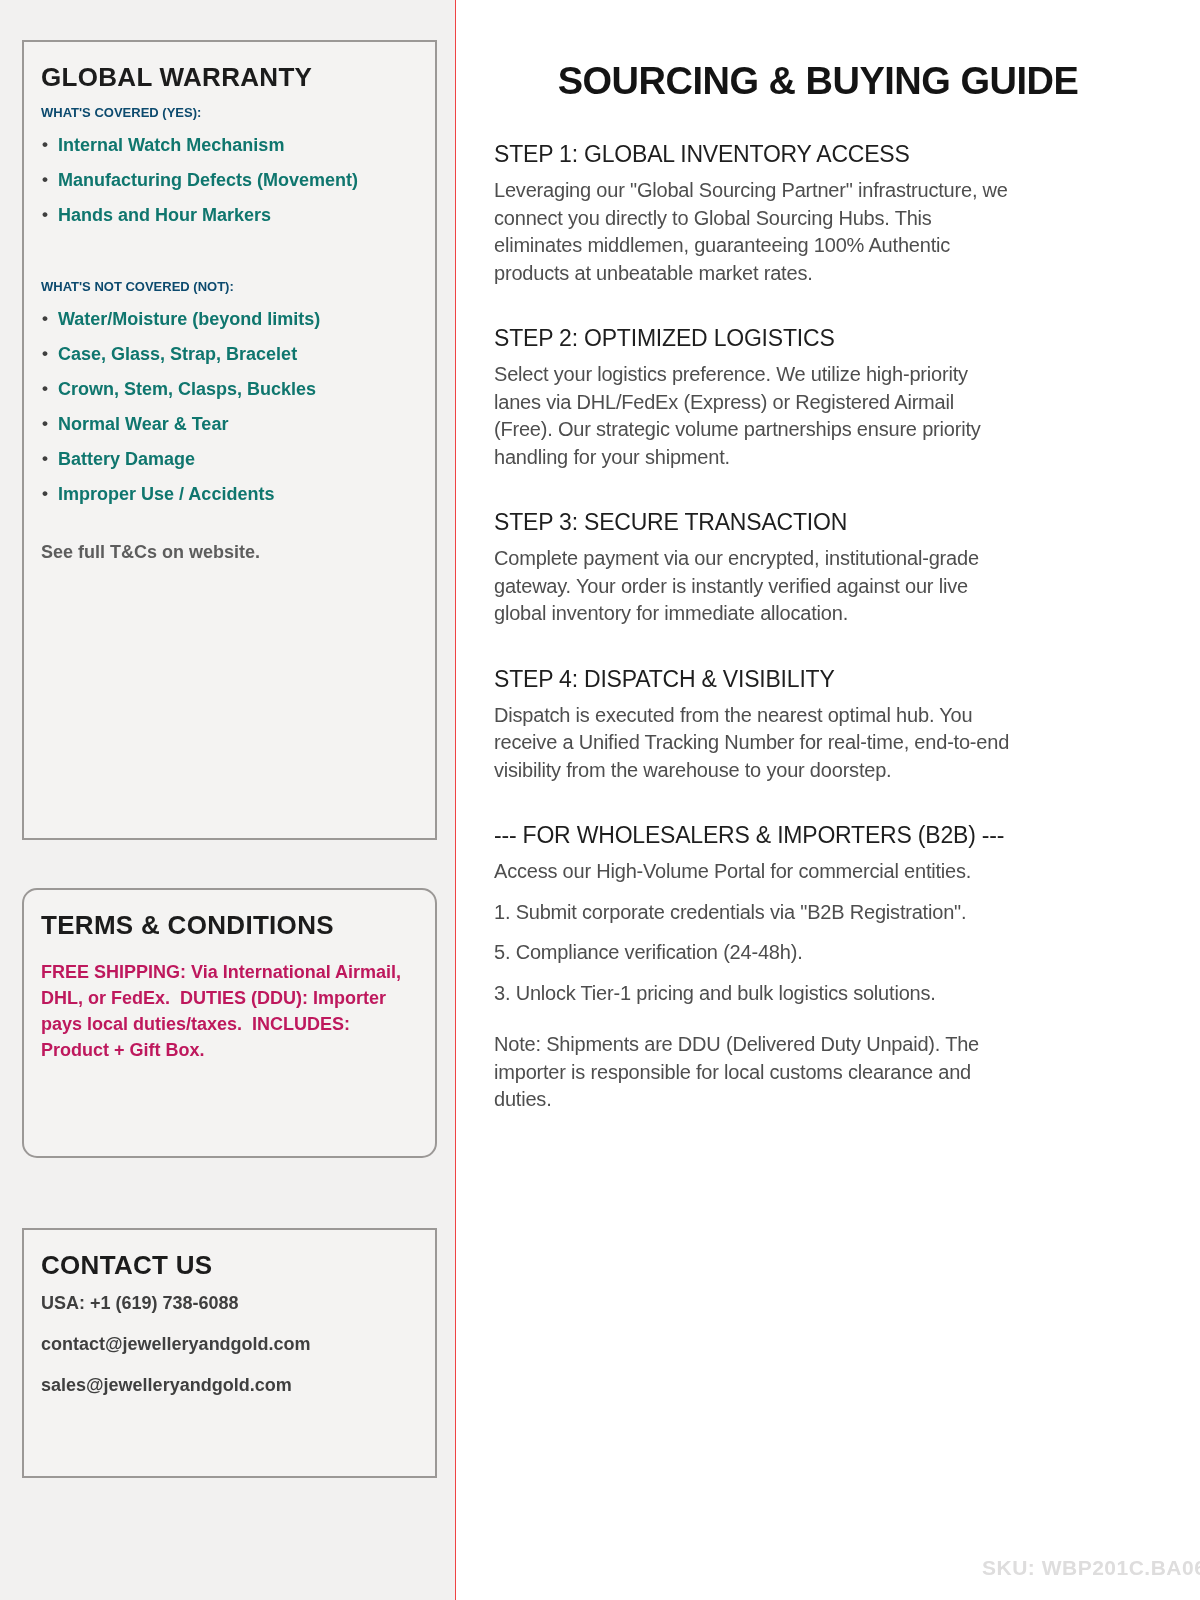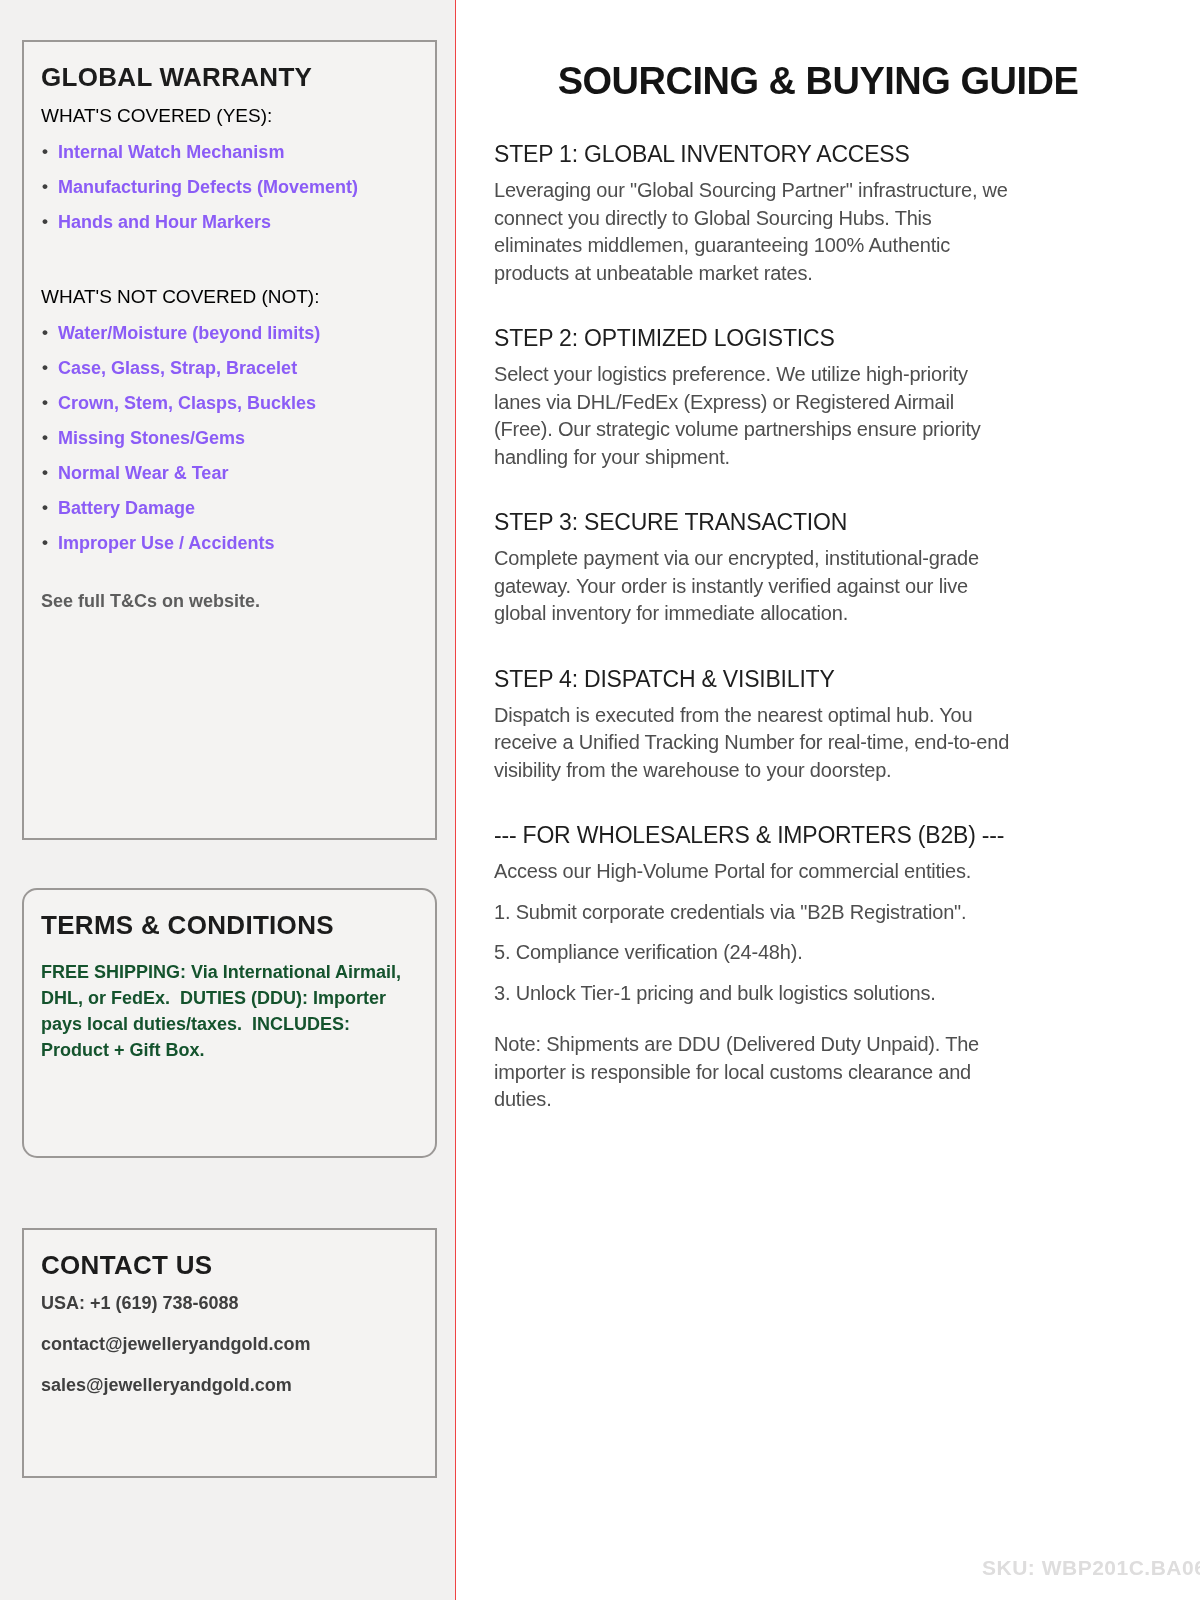--- a/index.html
+++ b/index.html
@@ -27,39 +27,39 @@
   }
   .card--warranty { top: 40px;  height: 800px; }
   .card--terms    { top: 888px; height: 270px; border-radius: 15px; }
   .card--contact  { top: 1228px; height: 250px; }
 
   .card-title {
     font-size: 26px; font-weight: 700; color: #1c1c1c;
     margin: 0 0 12px 0; letter-spacing: 0.3px;
   }
   .sub-heading {
-    font-size: 19px; font-weight: 400; color: #000000;
+    font-size: 13px; font-weight: 700; color: #0c4a6e;
     margin: 4px 0 8px 0;
   }
   .sub-heading--gap { margin-top: 46px; }
   .bullet-item {
-    font-size: 18px; font-weight: 700; color: #8b5cf6;
+    font-size: 18px; font-weight: 700; color: #0f766e;
     position: relative; padding: 7px 0 7px 17px;
   }
   .bullet-item::before {
     content: "\2022";
     position: absolute; left: 1px; top: 7px;
     font-size: 17px; color: #3f3f3f;
   }
   .footnote {
     font-size: 18px; font-weight: 700; color: #5d5d5d;
     margin-top: 30px;
   }
   .card-body {
-    font-size: 18px; font-weight: 700; color: #14532d;
+    font-size: 18px; font-weight: 700; color: #be185d;
     line-height: 26px; white-space: pre-wrap; margin-top: 18px;
   }
   .contact-line {
     font-size: 18px; font-weight: 700; color: #3f3f3f;
     margin: 0 0 20px 0;
   }
 
   
   .main {
     position: absolute; left: 494px; top: 0; width: 648px;
@@ -102,21 +102,20 @@
     <div class="bullet-item">Internal Watch Mechanism</div>
         <div class="bullet-item">Manufacturing Defects (Movement)</div>
         <div class="bullet-item">Hands and Hour Markers</div>
       </div>
     <div class="sub-heading sub-heading--gap">WHAT'S NOT COVERED (NOT):</div>
     <div>
 
     <div class="bullet-item">Water/Moisture (beyond limits)</div>
         <div class="bullet-item">Case, Glass, Strap, Bracelet</div>
         <div class="bullet-item">Crown, Stem, Clasps, Buckles</div>
-        <div class="bullet-item">Missing Stones/Gems</div>
         <div class="bullet-item">Normal Wear &amp; Tear</div>
         <div class="bullet-item">Battery Damage</div>
         <div class="bullet-item">Improper Use / Accidents</div>
       </div>
     <div class="footnote">See full T&amp;Cs on website.</div>
   </div>
 
   <div class="card card--terms">
     <h2 class="card-title">TERMS &amp; CONDITIONS</h2>
     <div class="card-body">FREE SHIPPING: Via International Airmail, DHL, or FedEx.  DUTIES (DDU): Importer pays local duties/taxes.  INCLUDES: Product + Gift Box.</div>

